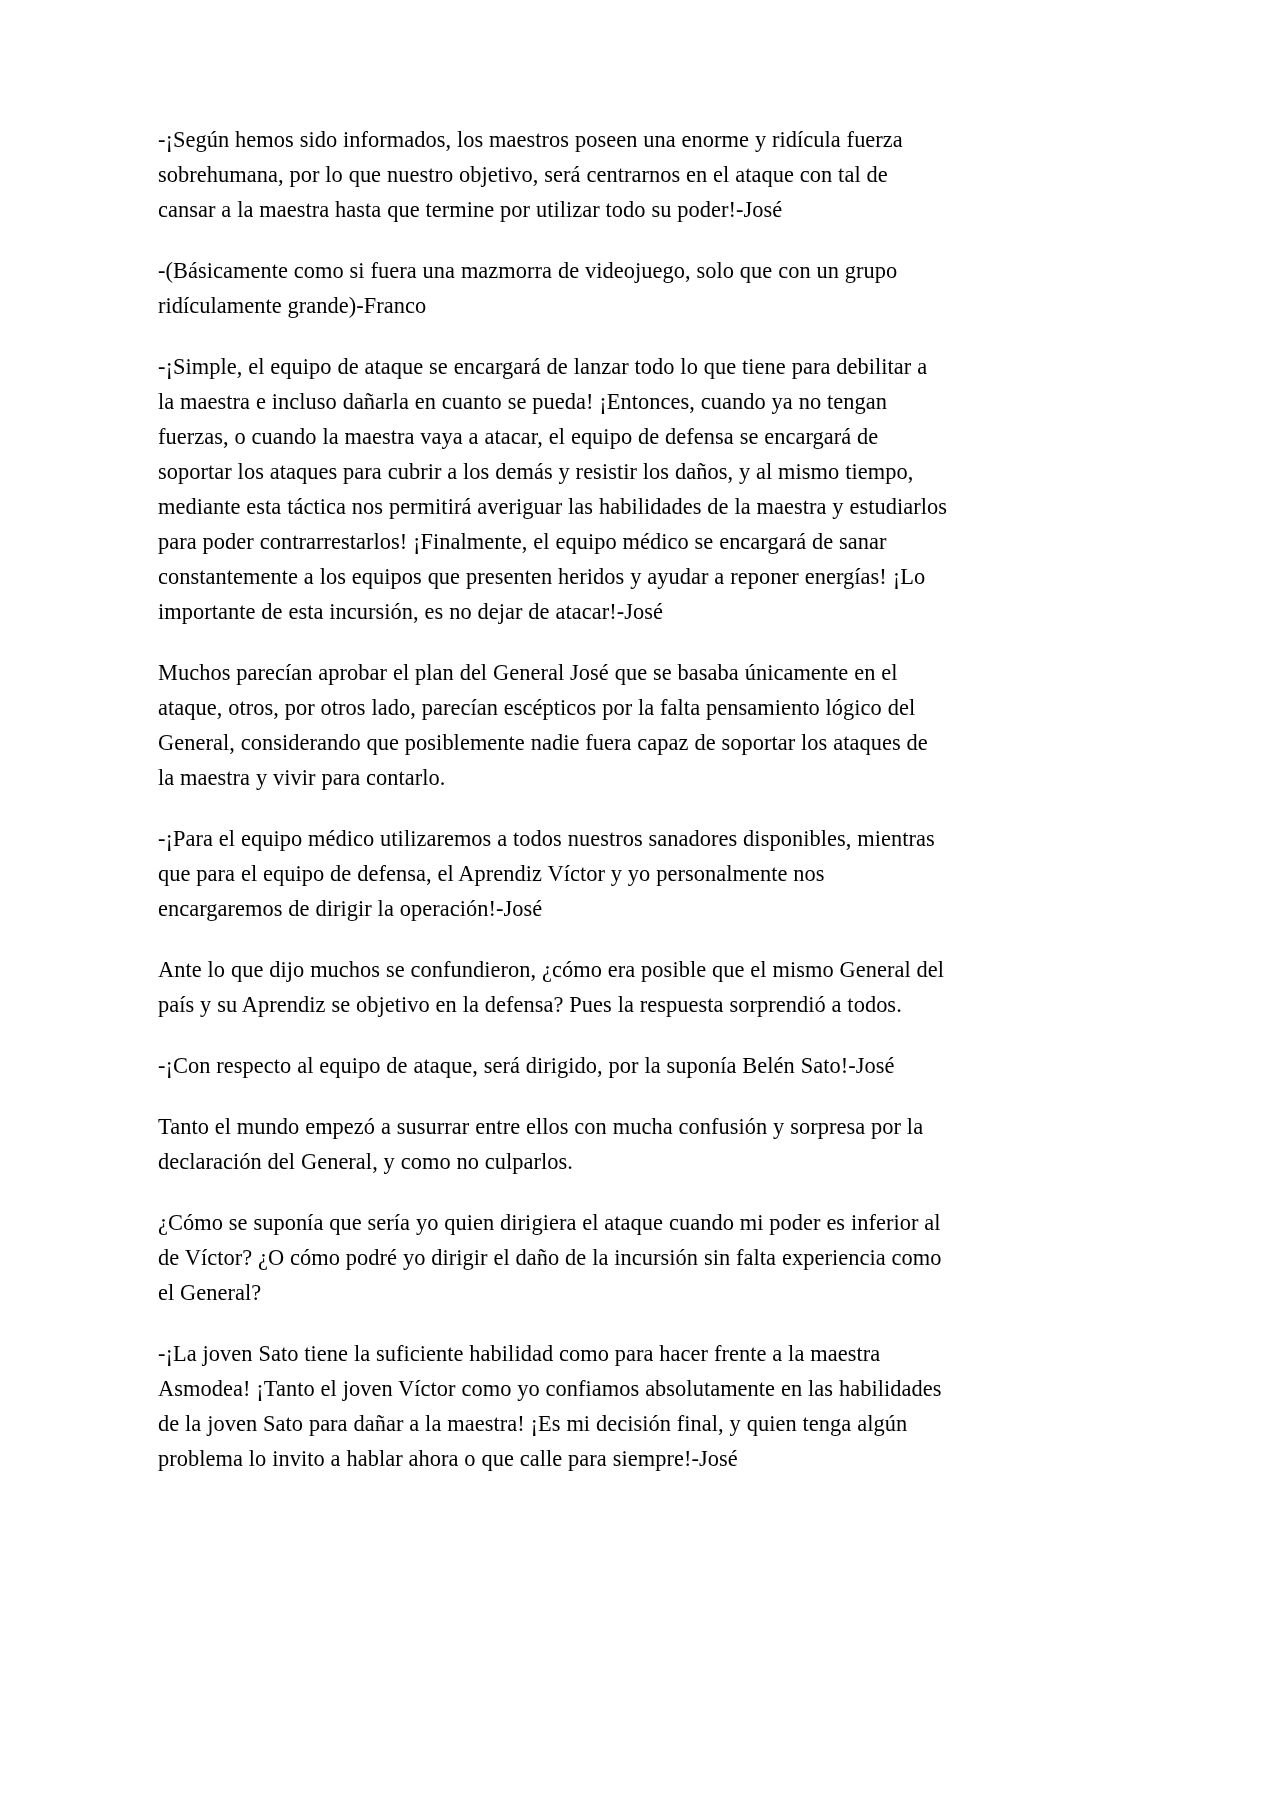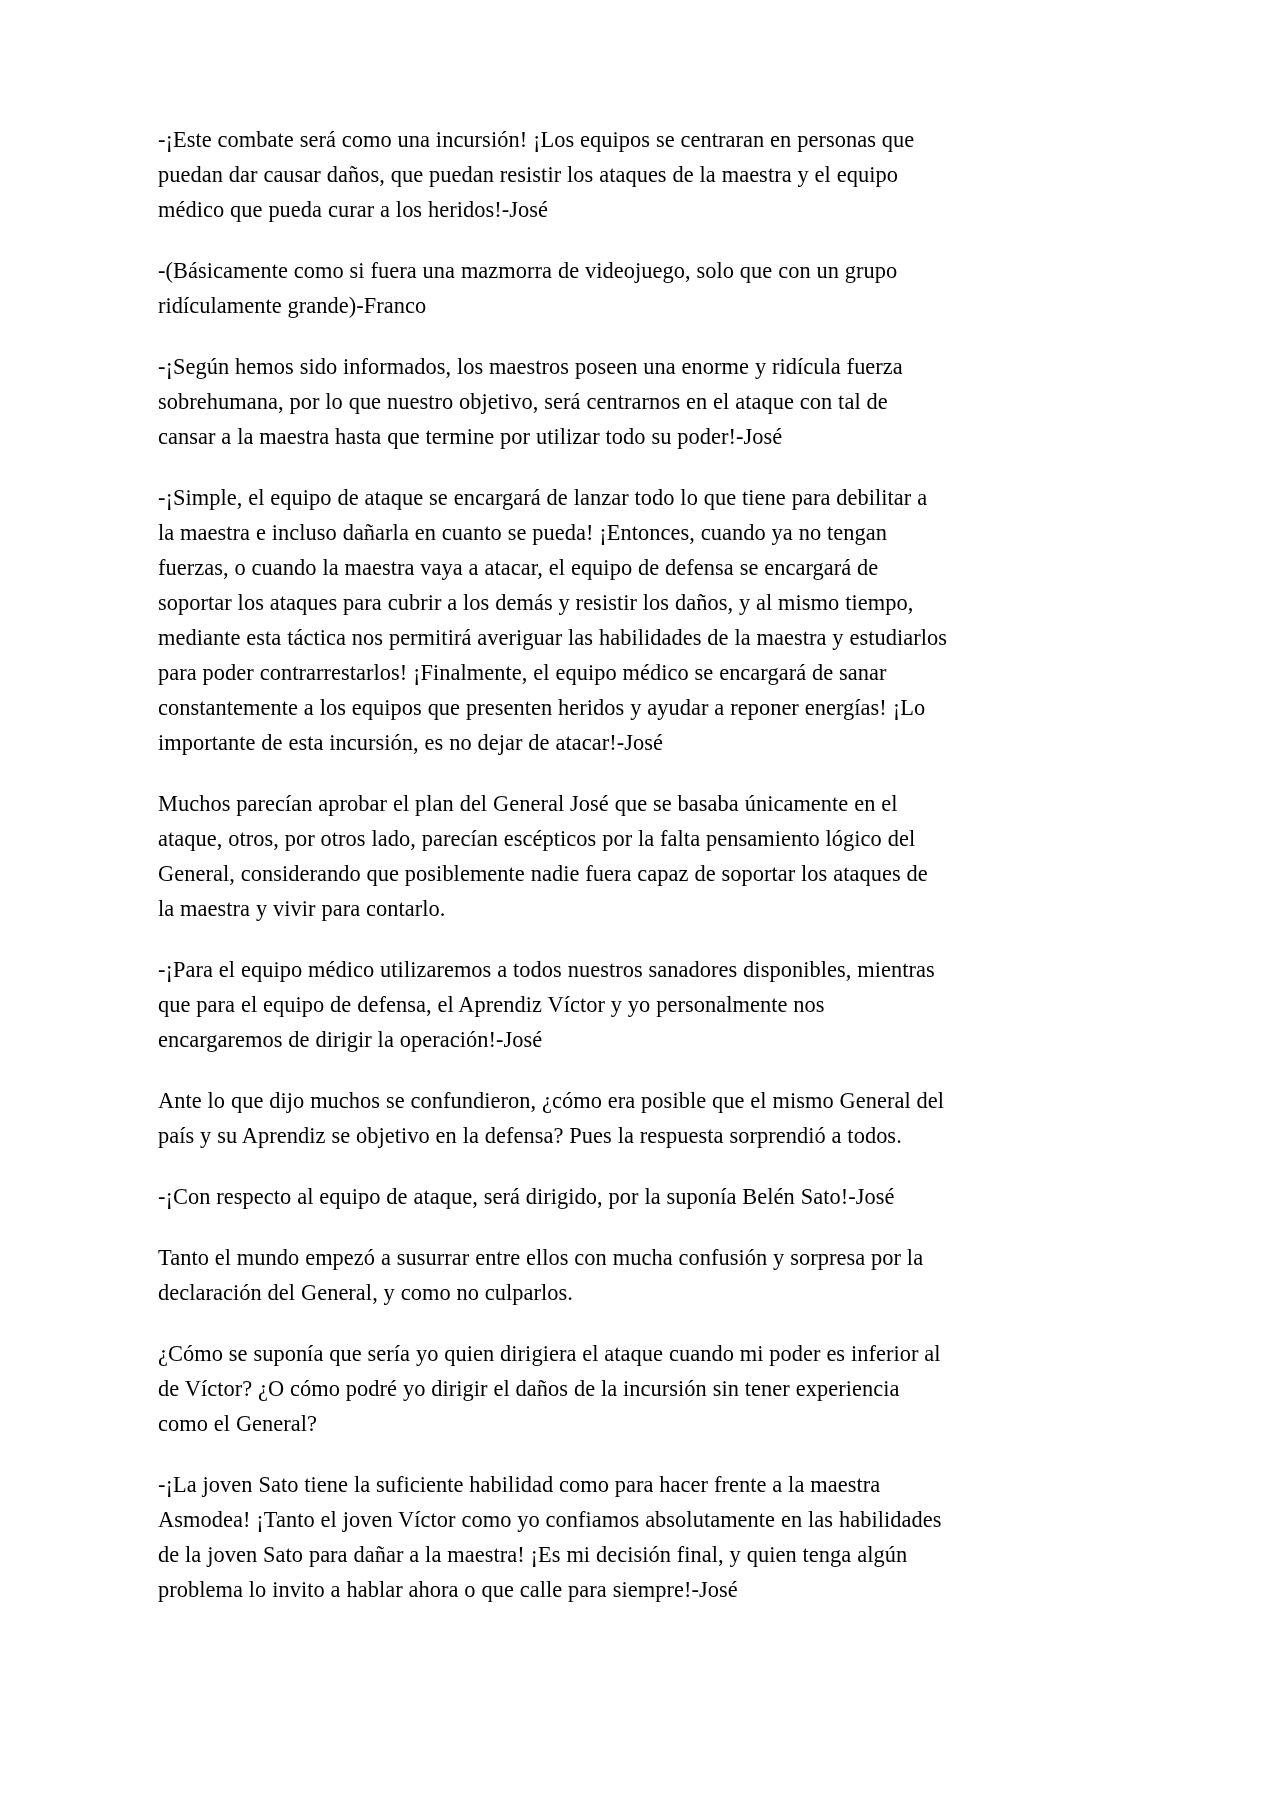--- a/index.html
+++ b/index.html
@@ -38,25 +38,24 @@
   }
   p.para:last-child {
     margin-bottom: 8px;
   }
 </style>
 </head>
 <body>
 
 <div class="page">
   <div class="doc-body">
-    <p class="para">-¡Este combate será como una incursión! ¡Los equipos se centraran en personas que puedan dar causar daños, que puedan resistir los ataques de la maestra y el equipo médico que pueda curar a los heridos!-José</p>
+    <p class="para">-¡Según hemos sido informados, los maestros poseen una enorme y ridícula fuerza sobrehumana, por lo que nuestro objetivo, será centrarnos en el ataque con tal de cansar a la maestra hasta que termine por utilizar todo su poder!-José</p>
     <p class="para">-(Básicamente como si fuera una mazmorra de videojuego, solo que con un grupo ridículamente grande)-Franco</p>
-    <p class="para">-¡Según hemos sido informados, los maestros poseen una enorme y ridícula fuerza sobrehumana, por lo que nuestro objetivo, será centrarnos en el ataque con tal de cansar a la maestra hasta que termine por utilizar todo su poder!-José</p>
     <p class="para">-¡Simple, el equipo de ataque se encargará de lanzar todo lo que tiene para debilitar a la maestra e incluso dañarla en cuanto se pueda! ¡Entonces, cuando ya no tengan fuerzas, o cuando la maestra vaya a atacar, el equipo de defensa se encargará de soportar los ataques para cubrir a los demás y resistir los daños, y al mismo tiempo, mediante esta táctica nos permitirá averiguar las habilidades de la maestra y estudiarlos para poder contrarrestarlos! ¡Finalmente, el equipo médico se encargará de sanar constantemente a los equipos que presenten heridos y ayudar a reponer energías! ¡Lo importante de esta incursión, es no dejar de atacar!-José</p>
     <p class="para">Muchos parecían aprobar el plan del General José que se basaba únicamente en el ataque, otros, por otros lado, parecían escépticos por la falta pensamiento lógico del General, considerando que posiblemente nadie fuera capaz de soportar los ataques de la maestra y vivir para contarlo.</p>
     <p class="para">-¡Para el equipo médico utilizaremos a todos nuestros sanadores disponibles, mientras que para el equipo de defensa, el Aprendiz Víctor y yo personalmente nos encargaremos de dirigir la operación!-José</p>
     <p class="para">Ante lo que dijo muchos se confundieron, ¿cómo era posible que el mismo General del país y su Aprendiz se objetivo en la defensa? Pues la respuesta sorprendió a todos.</p>
     <p class="para">-¡Con respecto al equipo de ataque, será dirigido, por la suponía Belén Sato!-José</p>
     <p class="para">Tanto el mundo empezó a susurrar entre ellos con mucha confusión y sorpresa por la declaración del General, y como no culparlos.</p>
-    <p class="para">¿Cómo se suponía que sería yo quien dirigiera el ataque cuando mi poder es inferior al de Víctor? ¿O cómo podré yo dirigir el daños de la incursión sin tener experiencia como el General?</p>
+    <p class="para">¿Cómo se suponía que sería yo quien dirigiera el ataque cuando mi poder es inferior al de Víctor? ¿O cómo podré yo dirigir el daño de la incursión sin falta experiencia como el General?</p>
     <p class="para">-¡La joven Sato tiene la suficiente habilidad como para hacer frente a la maestra Asmodea! ¡Tanto el joven Víctor como yo confiamos absolutamente en las habilidades de la joven Sato para dañar a la maestra! ¡Es mi decisión final, y quien tenga algún problema lo invito a hablar ahora o que calle para siempre!-José</p>
   </div>
 </div>
 
 </body></html>

